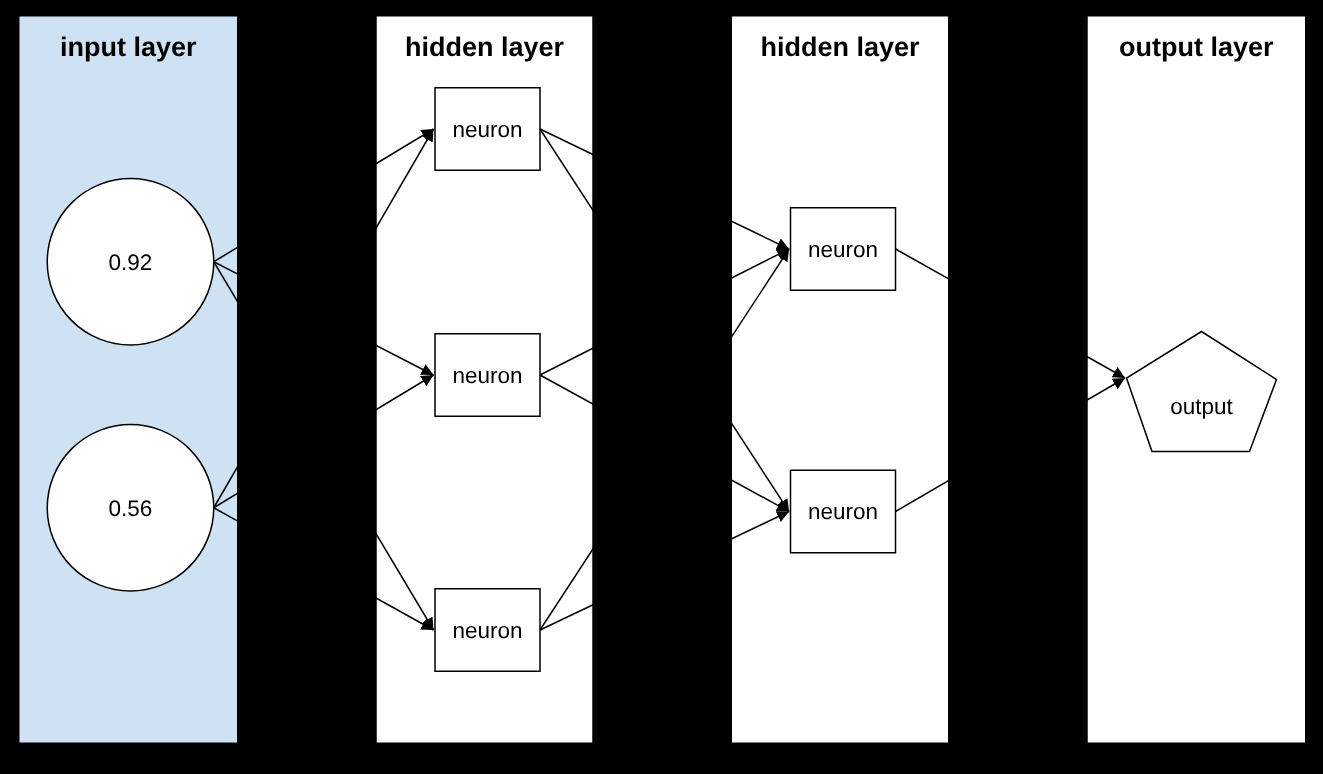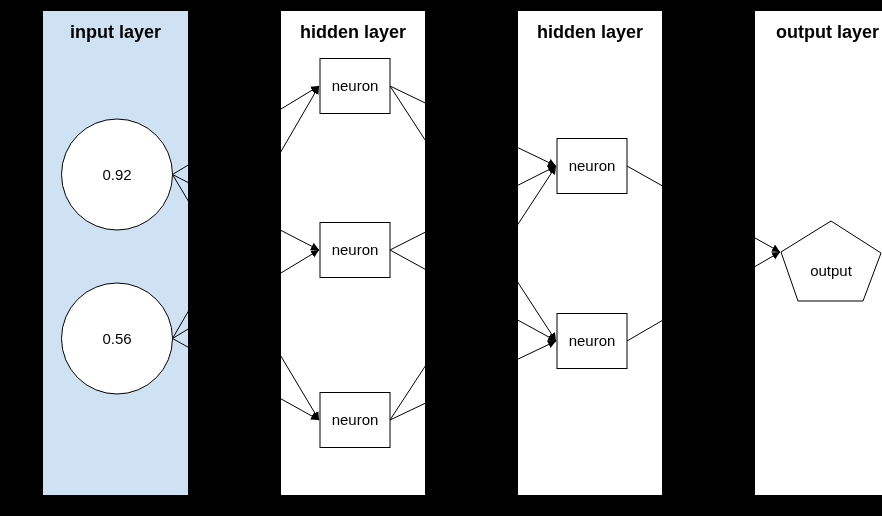--- a/index.html
+++ b/index.html
@@ -6,21 +6,20 @@
     margin: 0;
     padding: 0;
     background: #000000;
   }
   .stage {
     position: relative;
     width: 820px;
     height: 516px;
     background: #000000;
     font-family: "Liberation Sans", sans-serif;
-    margin-left: 30px;
   }
   svg { display: block; }
   .layer-title {
     font-family: "Liberation Sans", sans-serif;
     font-size: 18px;
     font-weight: bold;
     fill: #000000;
   }
   .node-label {
     font-family: "Liberation Sans", sans-serif;

